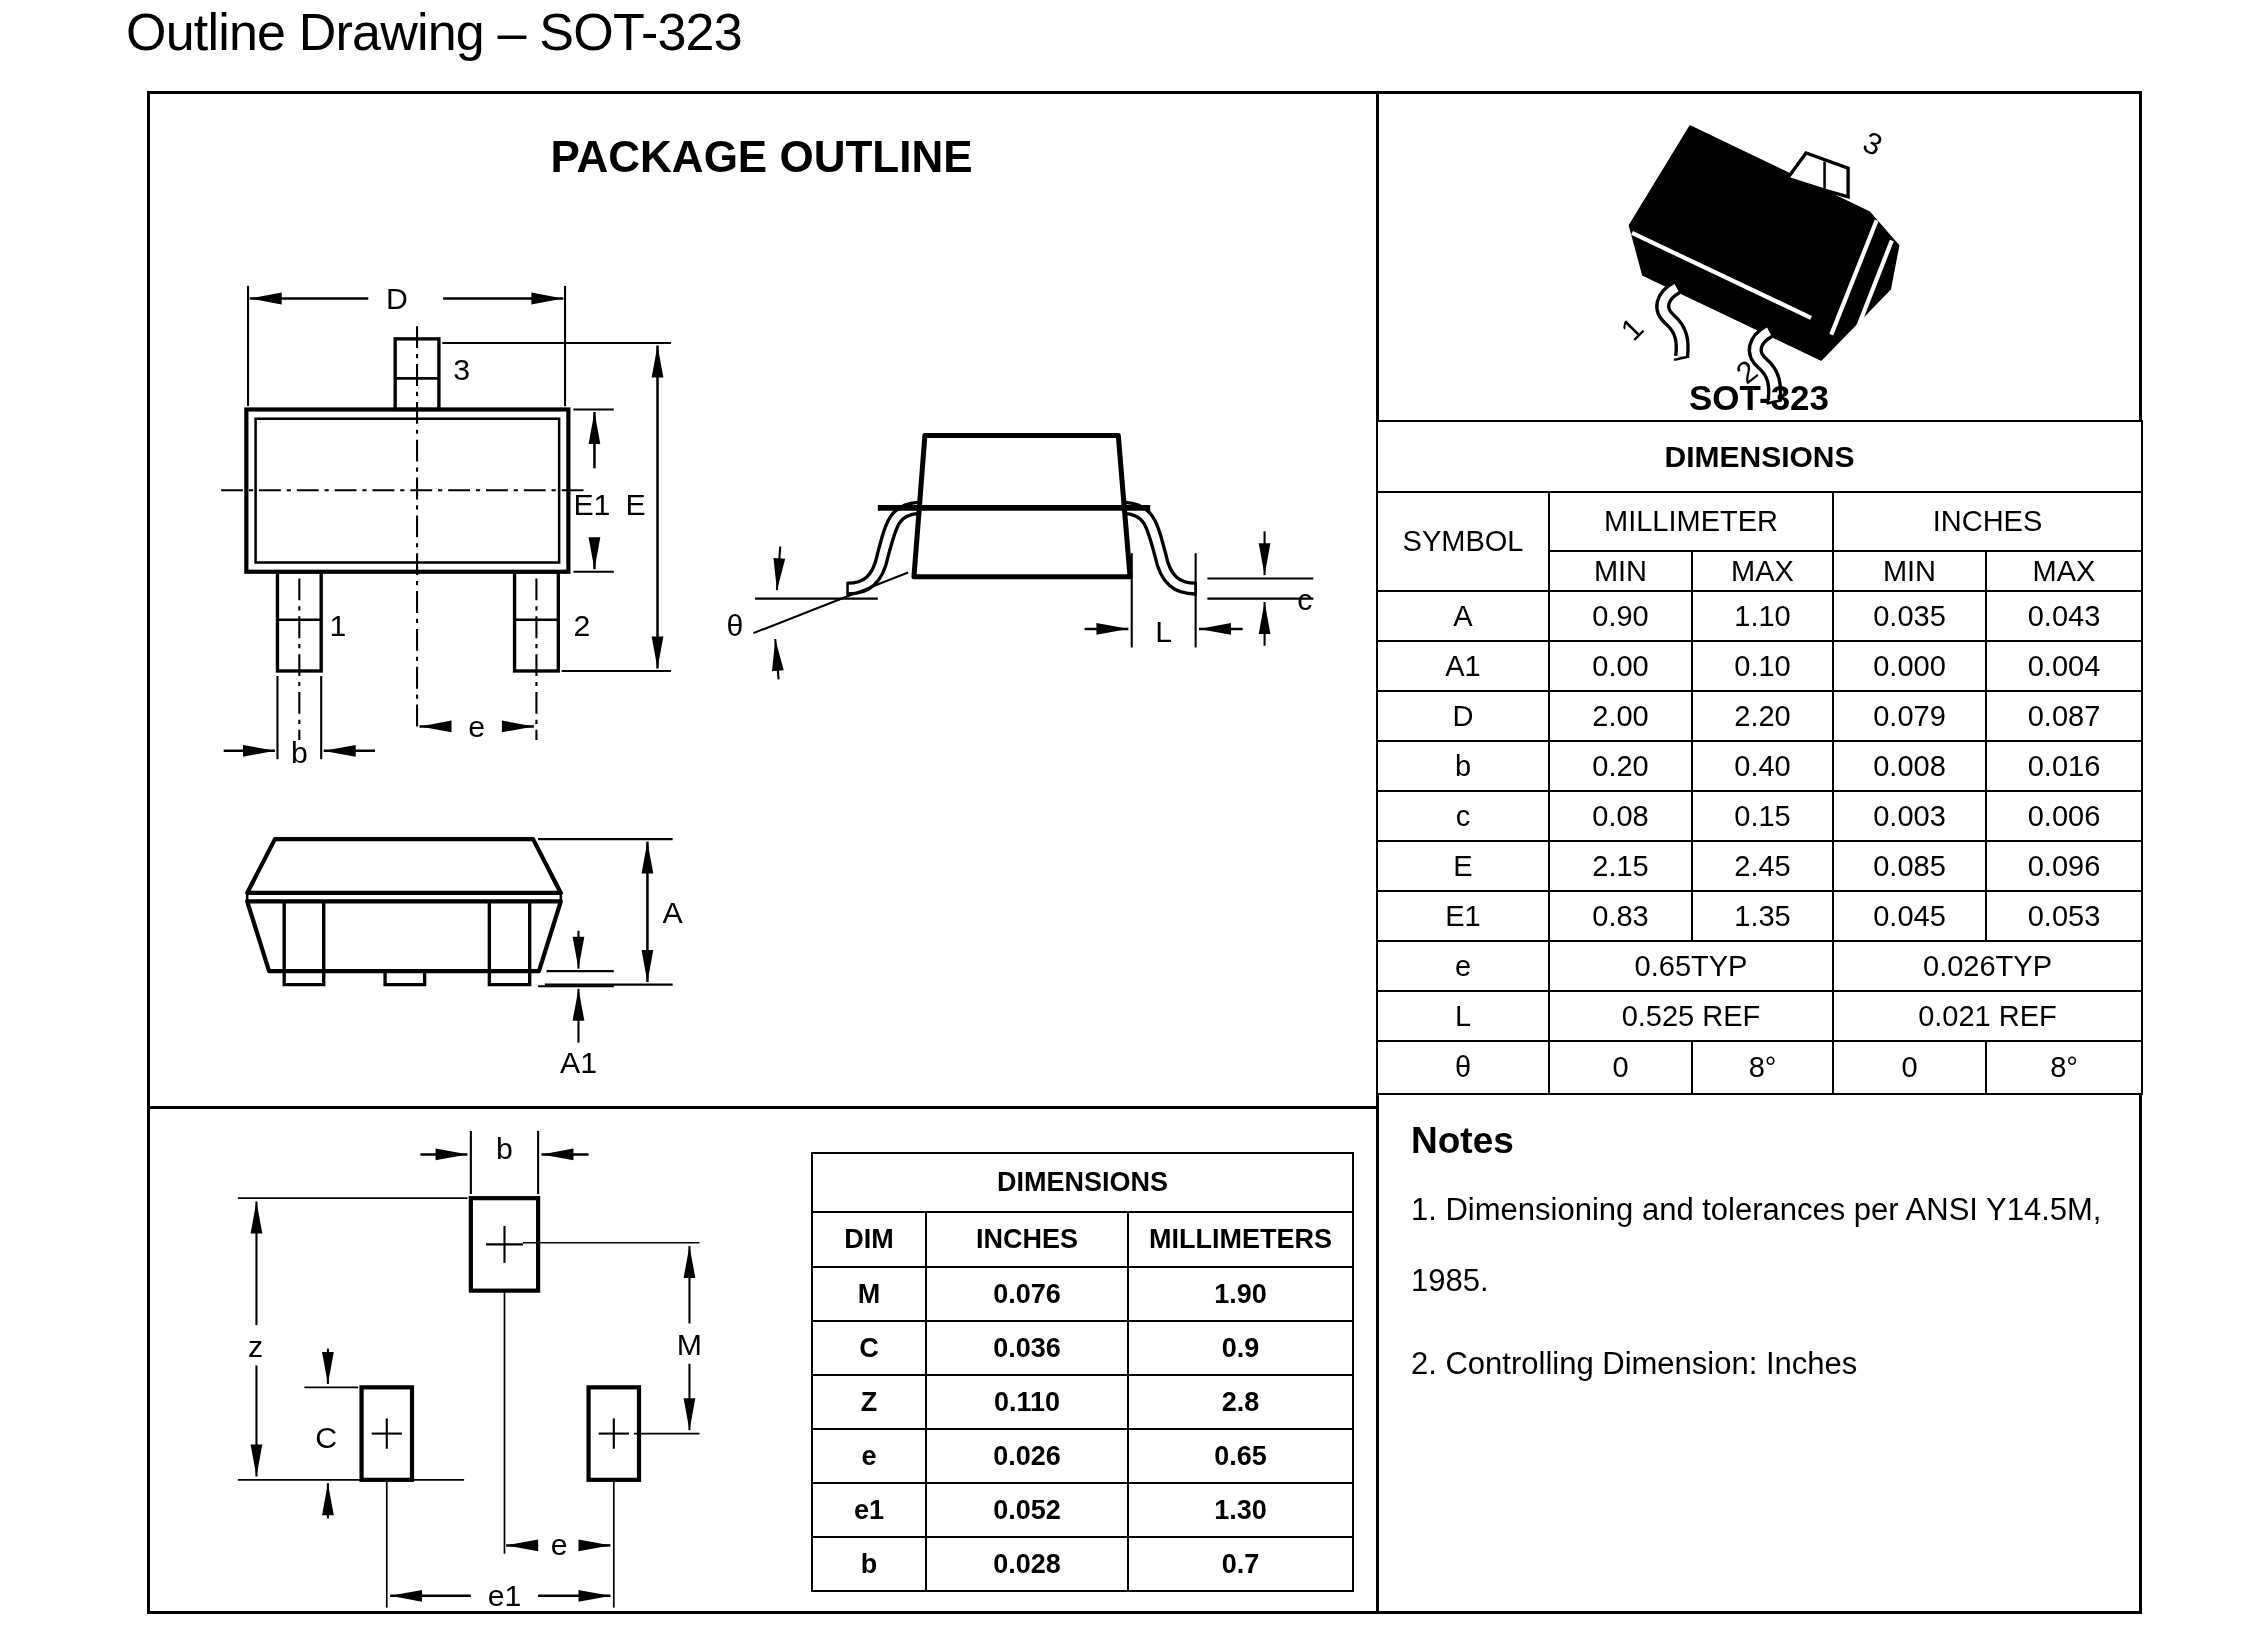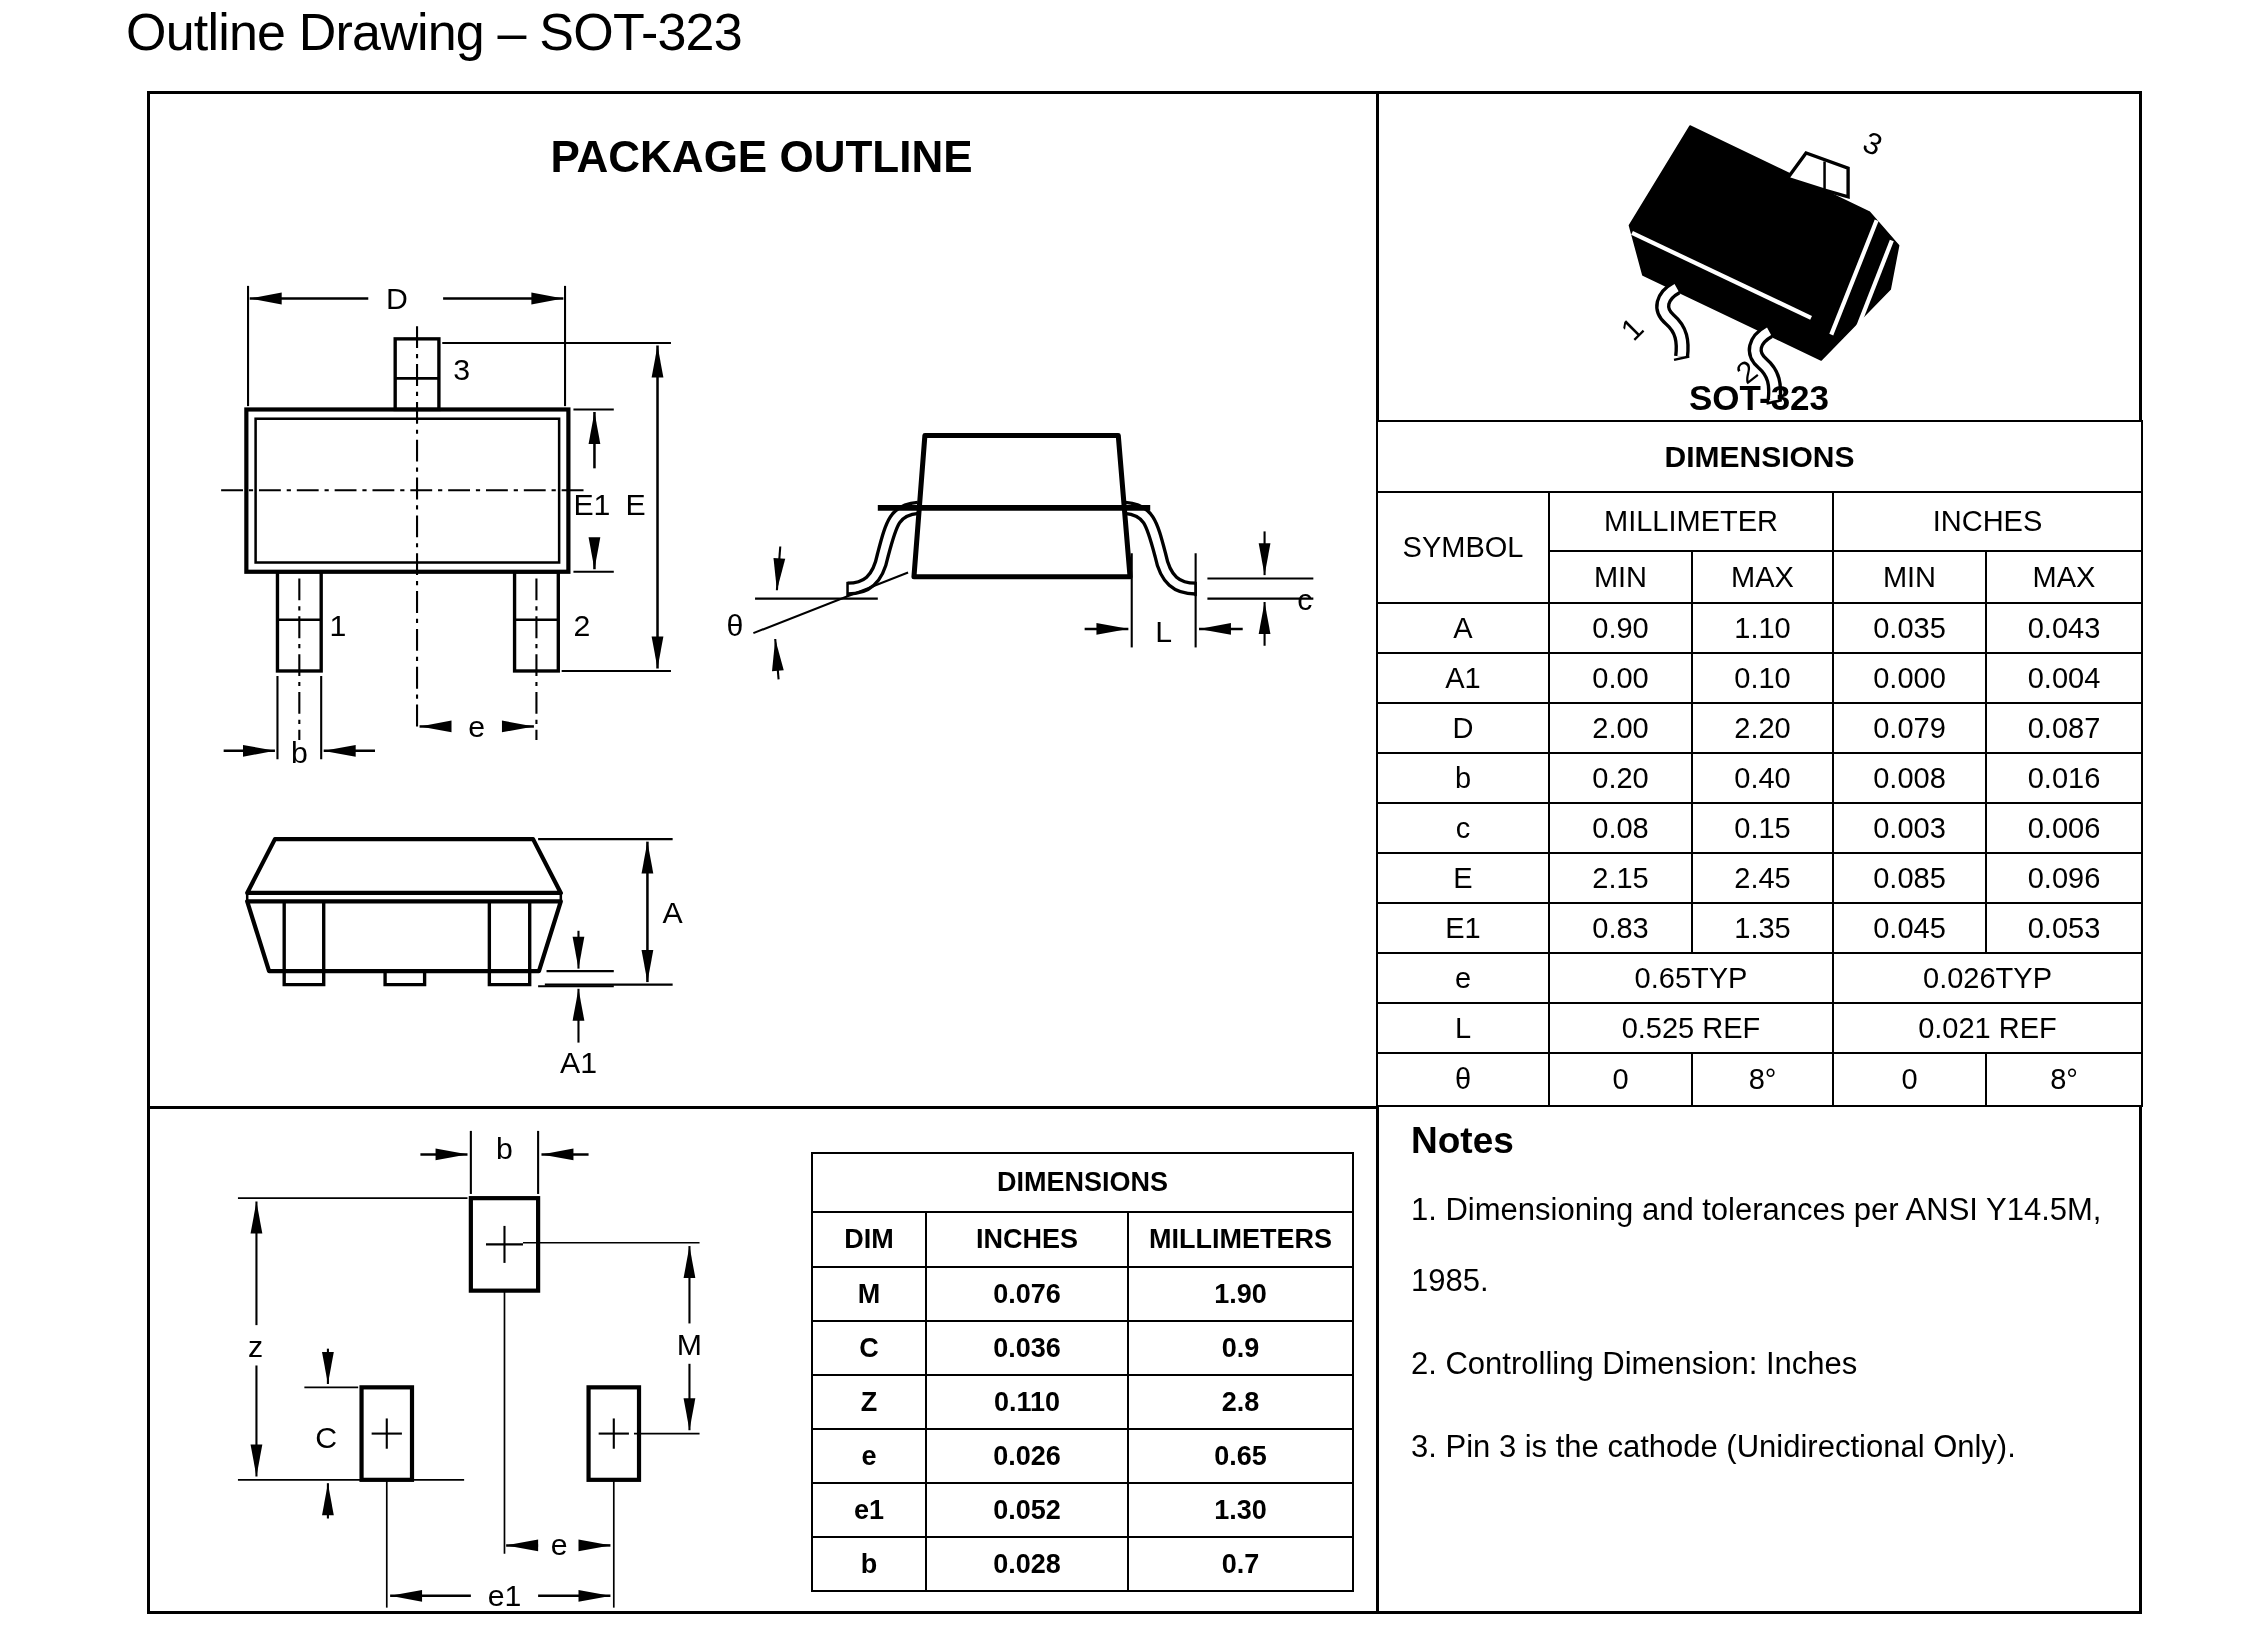--- a/index.html
+++ b/index.html
@@ -21,21 +21,21 @@
   svg text { font-size:36px; fill:#000; }
 
   table { position:absolute; border-collapse:collapse; table-layout:fixed; background:#fff; }
   td { border:2.5px solid #000; text-align:center; vertical-align:middle; padding:0; overflow:hidden; }
 
   #dim-table { left:1376px; top:420px; width:766px; }
   #dim-table td { font-size:29px; }
   #dim-table .rt td { font-size:30px; font-weight:bold; }
   .rt  { height:71px; }
   .rh1 { height:59px; }
-  .rh2 { height:52px; }
+  .rh2 { height:40px; }
   .rd  { height:50px; }
   .rlast { height:53px; }
 
   #land-table { left:811px; top:1152px; width:541px; }
   #land-table td { font-size:27px; font-weight:bold; }
   .lt { height:59px; }
   .lh { height:55px; }
   .lr { height:54px; }
 
   #notes { left:1411px; top:1120px; width:716px; }
@@ -369,15 +369,14 @@
     <td>0.028</td>
     <td>0.7</td>
   </tr>
 </tbody>
   </table>
 
 <div id="notes" class="abs">
   <h3>Notes</h3>
   <p>1. Dimensioning and tolerances per ANSI Y14.5M, 1985.</p>
   <p>2. Controlling Dimension: Inches</p>
-  <p>3. Pin 3 is the cathode (Unidirectional Only).</p>
 </div>
 
 
 </body></html>

